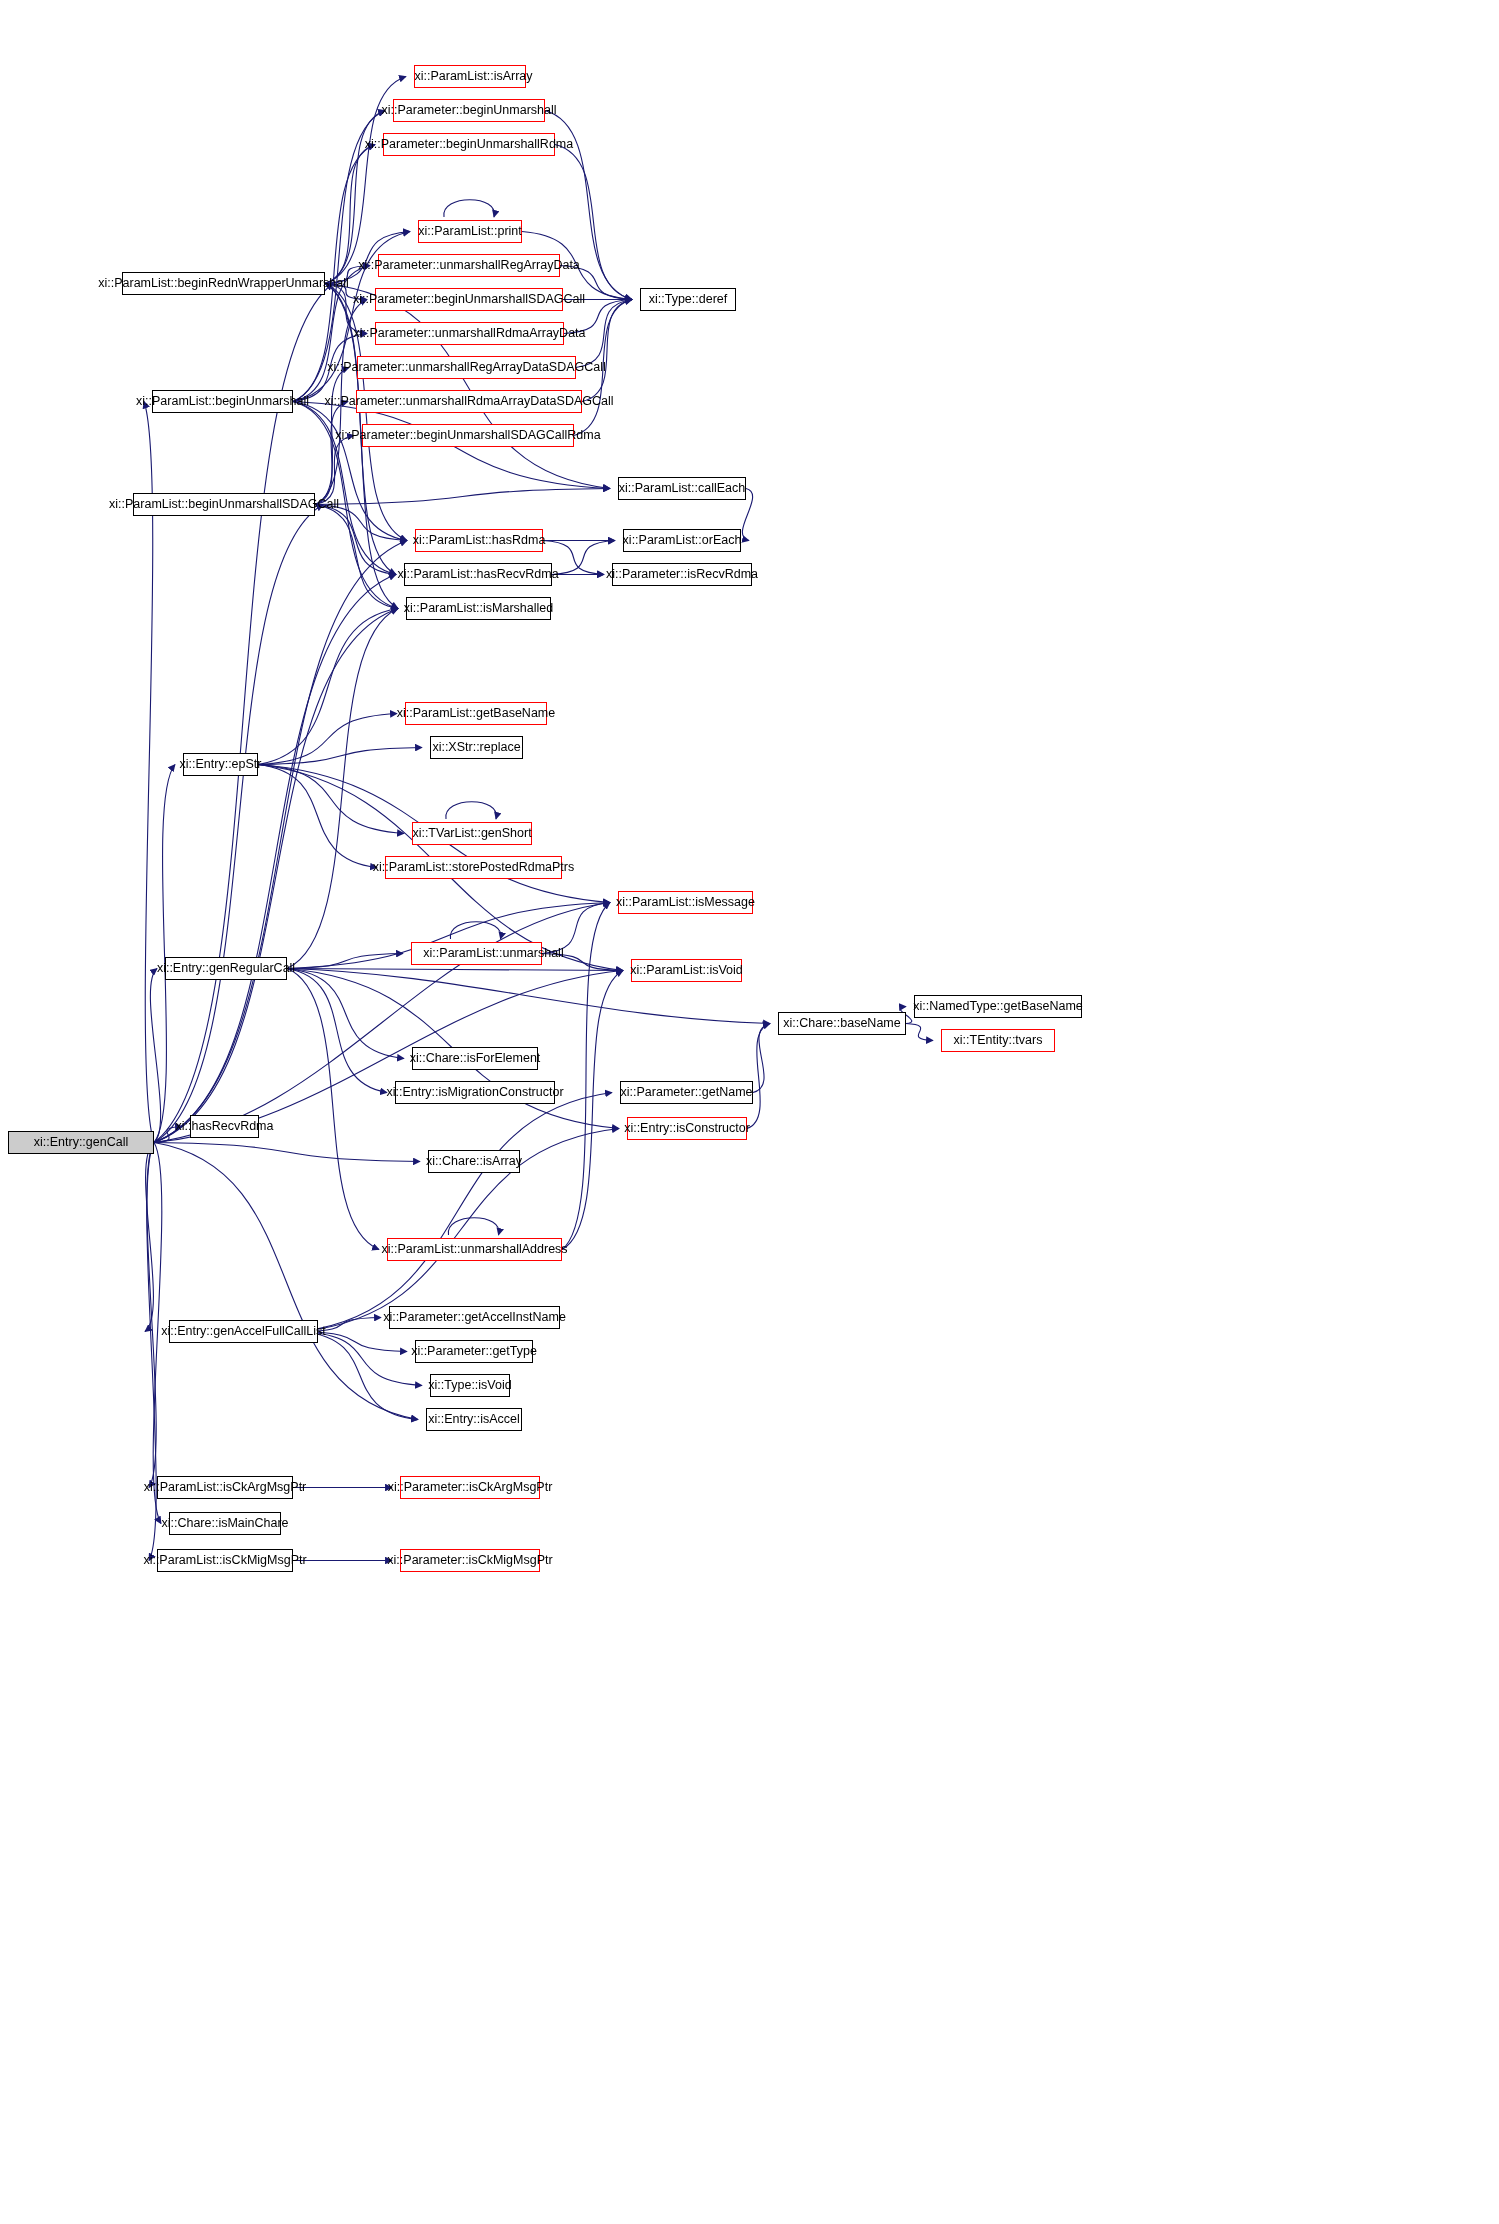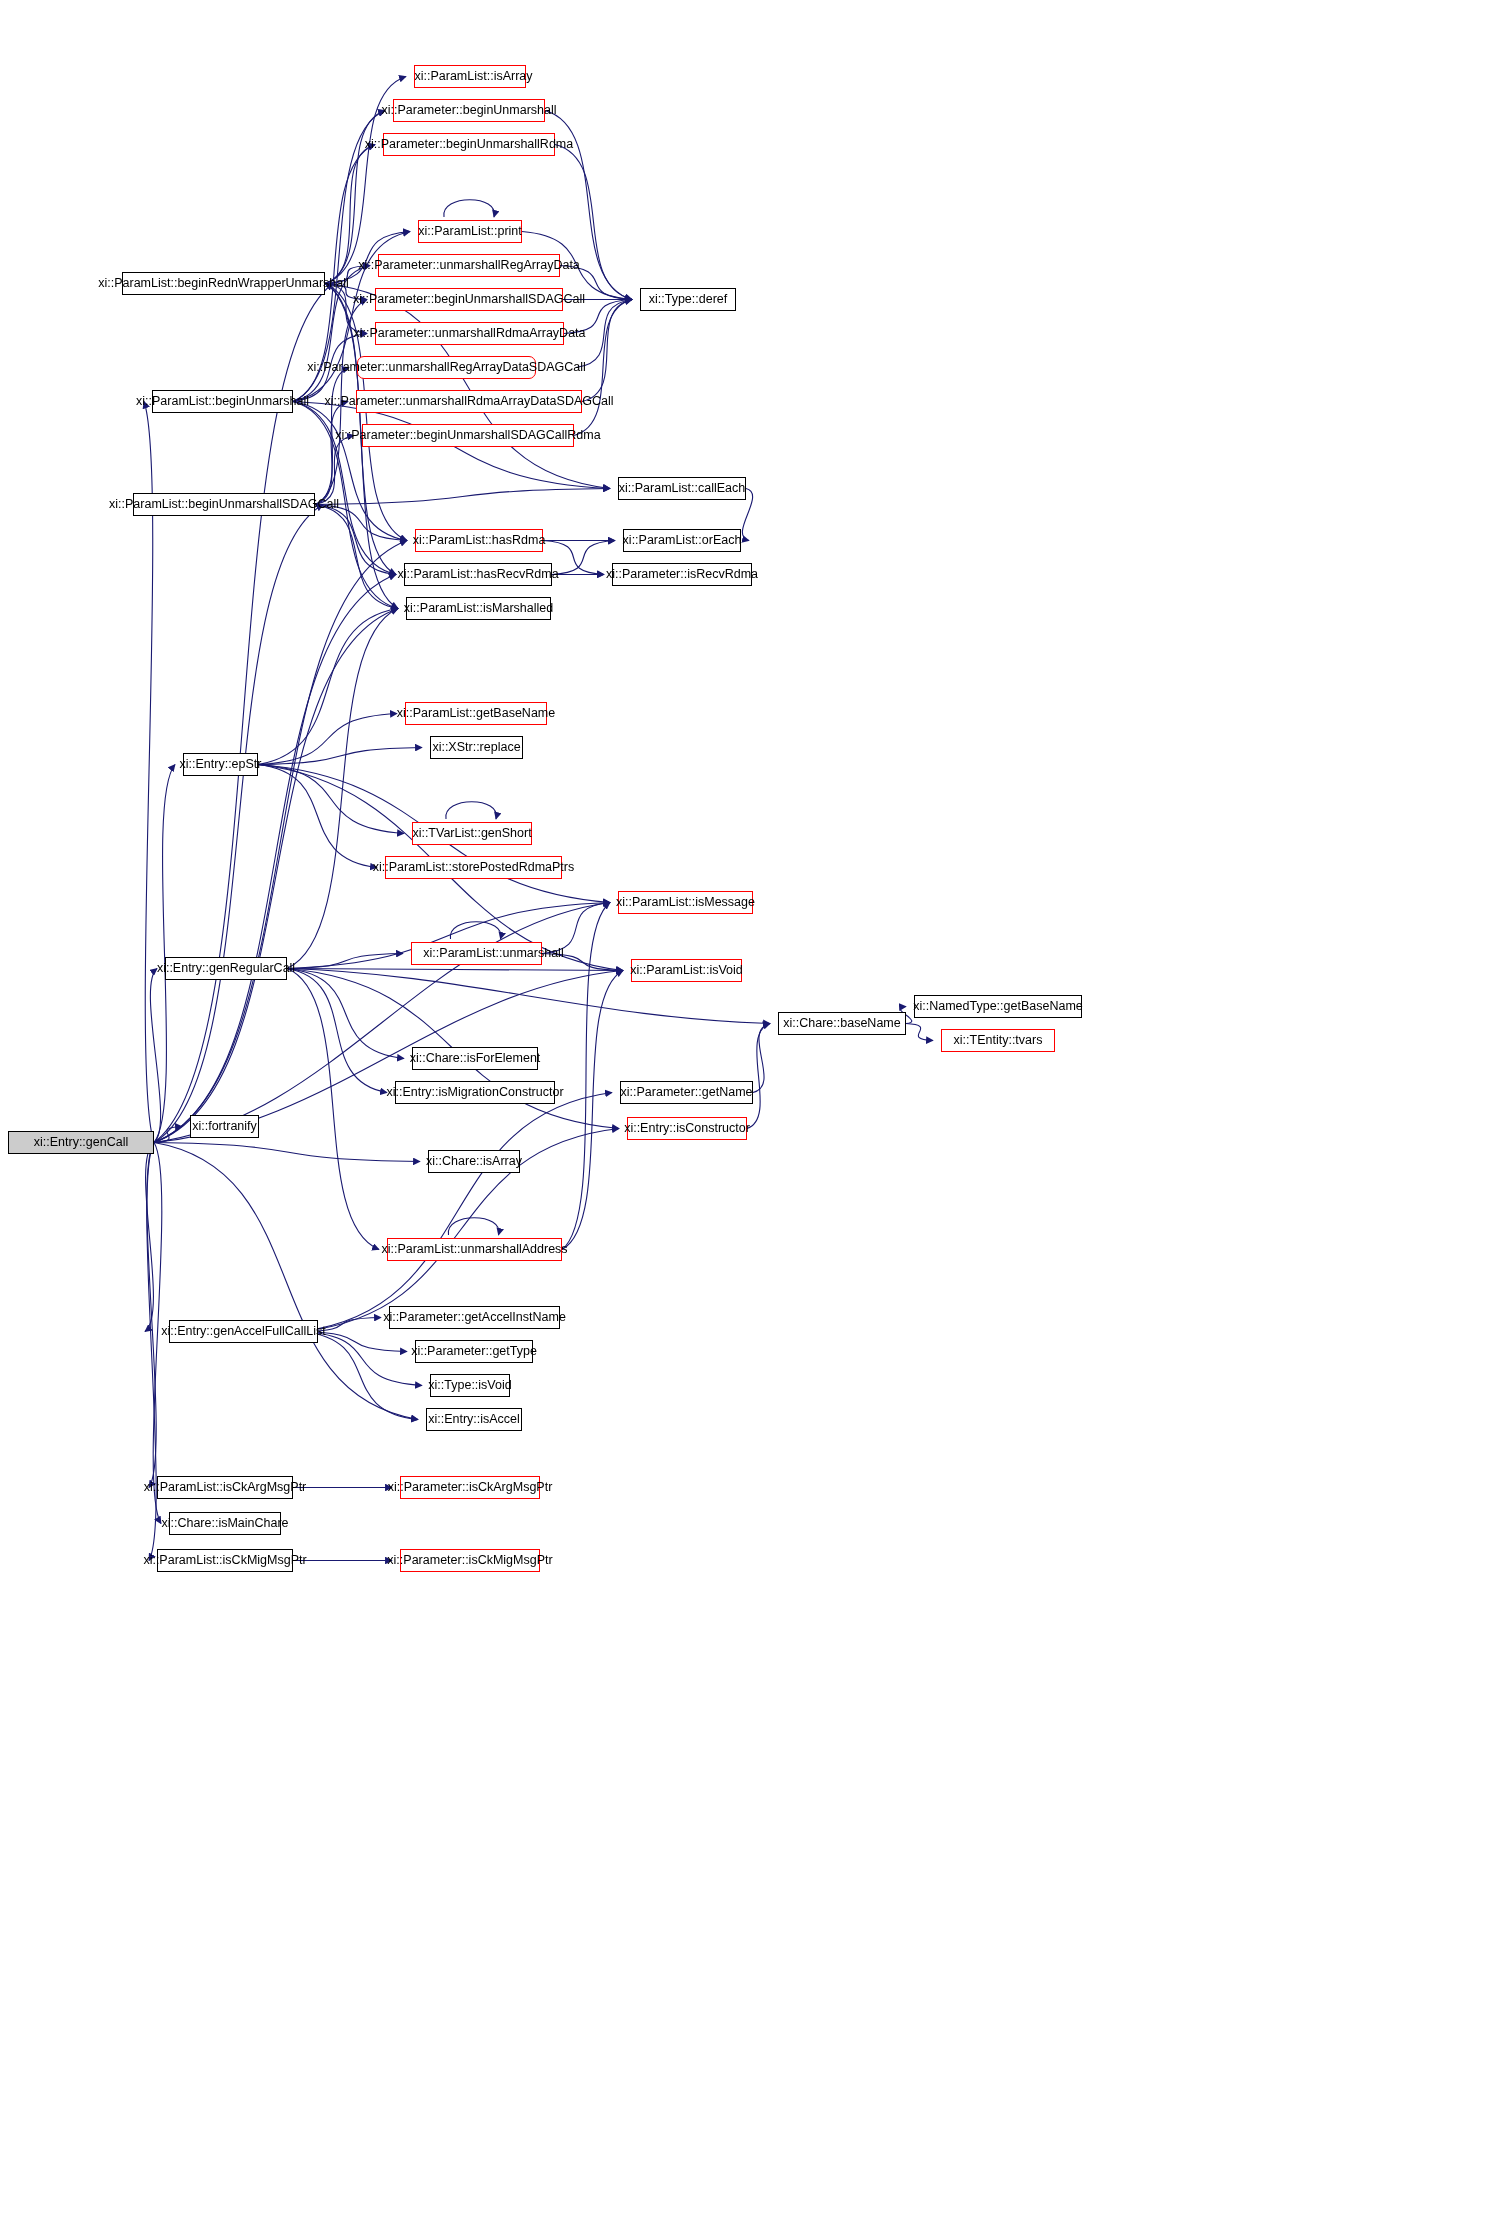--- a/index.html
+++ b/index.html
@@ -148,21 +148,21 @@
       <div class="node" style="left: 133px; top: 493px; width: 182px;">
         <span>xi::ParamList::beginUnmarshallSDAGCall</span>
       </div>
       <div class="node" style="left: 183px; top: 753px; width: 75px;">
         <span>xi::Entry::epStr</span>
       </div>
       <div class="node" style="left: 165px; top: 957px; width: 122px;">
         <span>xi::Entry::genRegularCall</span>
       </div>
       <div class="node" style="left: 190px; top: 1115px; width: 69px;">
-        <span>xi::fortranify</span>
+        <span>xi::hasRecvRdma</span>
       </div>
       <div class="node" style="left: 169px; top: 1320px; width: 149px;">
         <span>xi::Entry::genAccelFullCallList</span>
       </div>
       <div class="node" style="left: 157px; top: 1476px; width: 136px;">
         <span>xi::ParamList::isCkArgMsgPtr</span>
       </div>
       <div class="node" style="left: 169px; top: 1512px; width: 112px;">
         <span>xi::Chare::isMainChare</span>
       </div>
@@ -183,21 +183,21 @@
       </div>
       <div class="node red" style="left: 378px; top: 254px; width: 182px;">
         <span>xi::Parameter::unmarshallRegArrayData</span>
       </div>
       <div class="node red" style="left: 375px; top: 288px; width: 188px;">
         <span>xi::Parameter::beginUnmarshallSDAGCall</span>
       </div>
       <div class="node red" style="left: 375px; top: 322px; width: 189px;">
         <span>xi::Parameter::unmarshallRdmaArrayData</span>
       </div>
-      <div class="node red" style="left: 357px; top: 356px; width: 179px; border-radius: 7px;">
+      <div class="node red" style="left: 357px; top: 356px; width: 219px;">
         <span>xi::Parameter::unmarshallRegArrayDataSDAGCall</span>
       </div>
       <div class="node red" style="left: 356px; top: 390px; width: 226px;">
         <span>xi::Parameter::unmarshallRdmaArrayDataSDAGCall</span>
       </div>
       <div class="node red" style="left: 362px; top: 424px; width: 212px;">
         <span>xi::Parameter::beginUnmarshallSDAGCallRdma</span>
       </div>
       <div class="node red" style="left: 415px; top: 529px; width: 128px;">
         <span>xi::ParamList::hasRdma</span>

